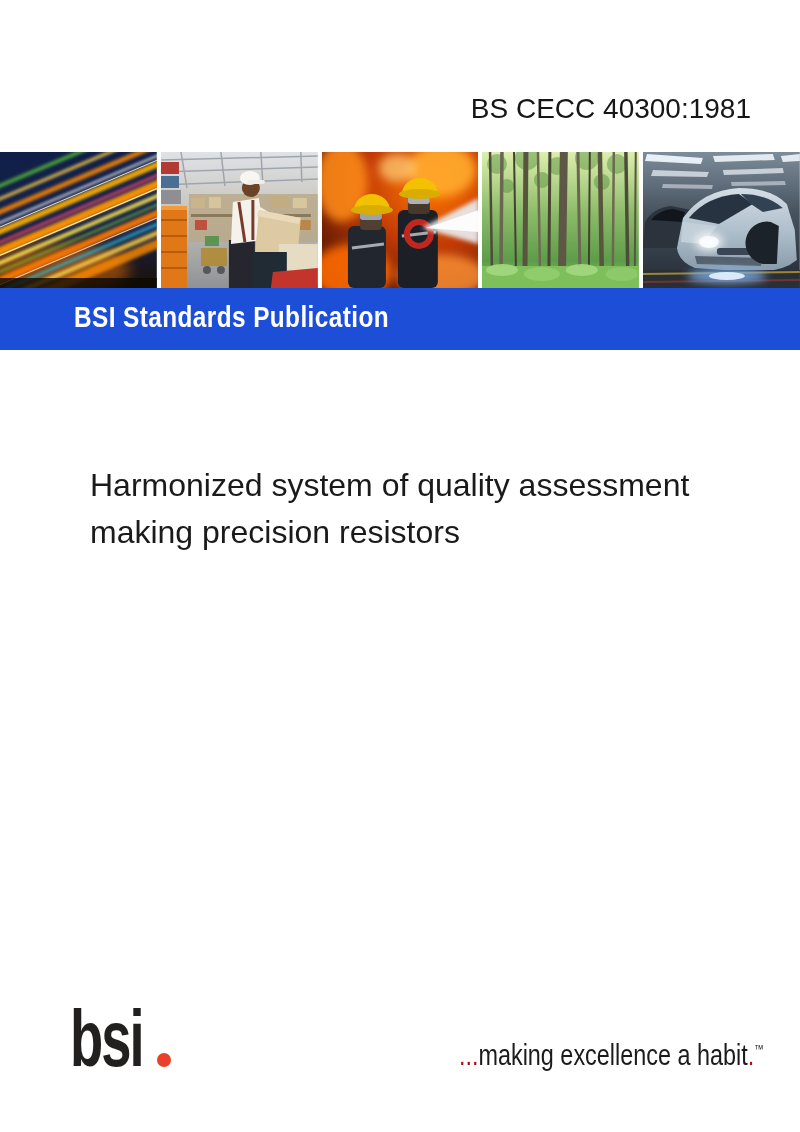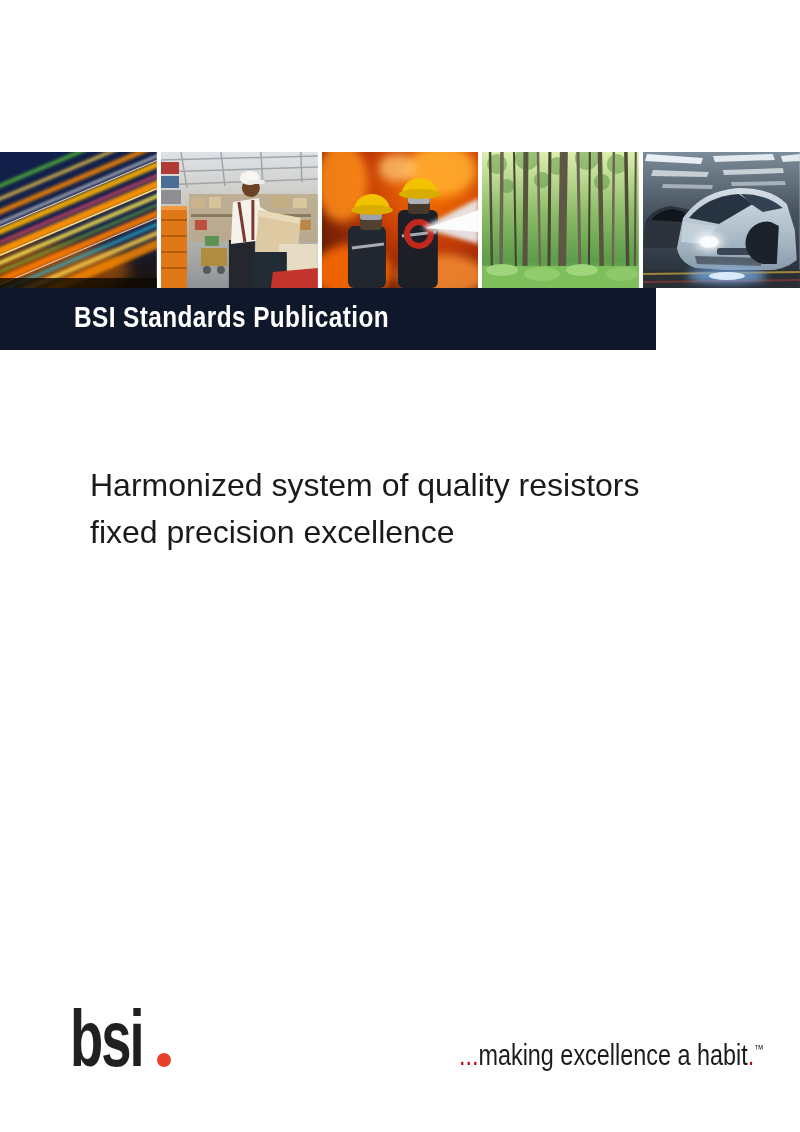--- a/index.html
+++ b/index.html
@@ -19,22 +19,22 @@
   
   .photo-strip{
     position:absolute;top:152px;left:0;width:800px;height:136px;
     display:flex;gap:4px;background:#ffffff;
   }
   .photo{flex:1 1 0;height:136px;overflow:hidden;position:relative;}
   .photo svg{display:block;width:100%;height:100%;}
 
   
   .banner{
-    position:absolute;top:288px;left:0;width:656px;height:62px;
-    background:#0f172a;
+    position:absolute;top:288px;left:0;width:800px;height:62px;
+    background:#1d4ed8;
   }
   .banner-label{
     position:absolute;left:74px;top:50%;
     transform:translateY(-54%) scaleX(0.84);transform-origin:left center;
     color:#ffffff;font-size:29px;font-weight:bold;white-space:nowrap;
     letter-spacing:0.5px;
   }
 
   
   .doc-title{
@@ -64,20 +64,21 @@
   .tagline .red{color:#b11216;}
   .tagline .tm{
     font-size:12px;position:relative;top:-12px;color:#1b1b1b;letter-spacing:0;
   }
 </style>
 </head>
 <body>
 
 <div class="cover">
 
+  <div class="doc-number">BS CECC 40300:1981</div>
 
   <div class="photo-strip">
 
     <div class="photo">
       <svg viewBox="0 0 157 136" preserveAspectRatio="none">
         <defs>
           <linearGradient id="lt-bg" x1="0" y1="0" x2="0" y2="1">
             <stop offset="0" stop-color="#101f49"></stop>
             <stop offset="0.55" stop-color="#16224a"></stop>
             <stop offset="1" stop-color="#1c1006"></stop>
@@ -345,22 +346,22 @@
         </g>
       </svg>
     </div>
   </div>
 
   <div class="banner">
     <div class="banner-label">BSI Standards Publication</div>
   </div>
 
   <div class="doc-title">
-    <div>Harmonized system of quality resistors</div>
-    <div>fixed precision excellence</div>
+    <div>Harmonized system of quality assessment</div>
+    <div>making precision resistors</div>
   </div>
 
   <div class="logo-text">bsi</div>
   <div class="logo-dot"></div>
 
   <div class="tagline"><span class="red">...</span><span>making excellence a habit</span><span class="red">.</span><span class="tm">™</span></div>
 
 </div>
 
 </body></html>

